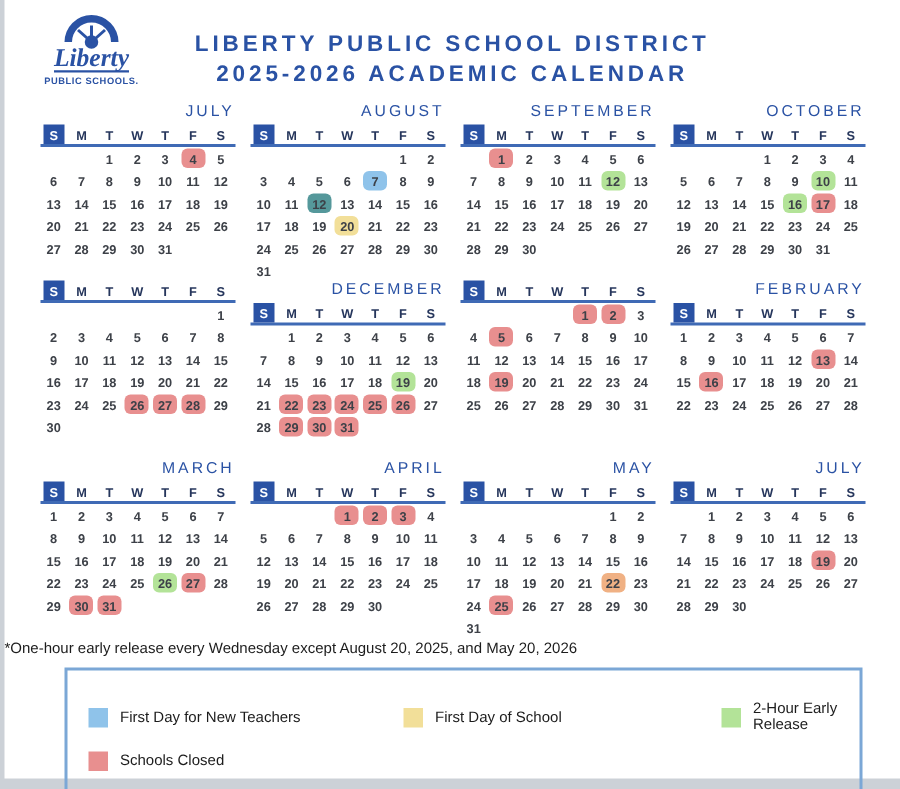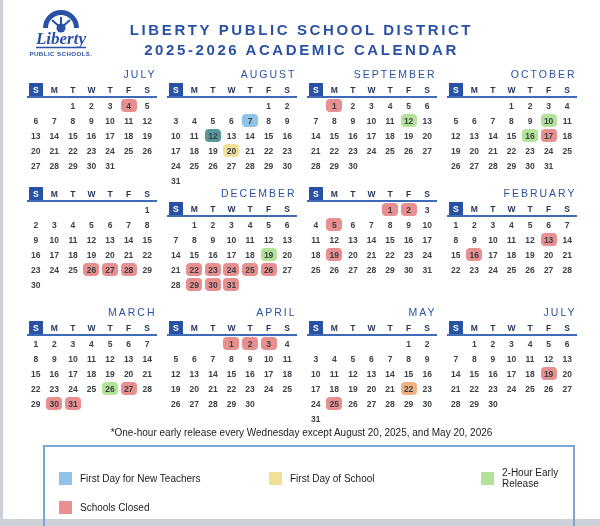--- a/index.html
+++ b/index.html
@@ -17,21 +17,21 @@
   .month { width:130px; }
   .month-title { text-align:right; color:#2a52a4; font-weight:400; font-size:10.5px; letter-spacing:2px; margin-bottom:3px; }
   .weekday-row { display:grid; grid-template-columns:repeat(7,1fr); border-bottom:2px solid #3f6ab5; padding-bottom:1px; height:15px; }
   .wd { display:flex; align-items:center; justify-content:center; font-weight:700; font-size:8.5px; color:#26365c; }
   .wd.sun { background:#2a52a4; color:#ffffff; width:14px; height:13px; justify-self:center; align-self:center; }
   .week-row { display:grid; grid-template-columns:repeat(7,1fr); height:15px; }
   .day { display:flex; align-items:center; justify-content:center; }
   .num { display:inline-flex; align-items:center; justify-content:center; min-width:16px; height:13px; font-weight:700; font-size:8.5px; color:#3d4148; border-radius:4px; }
 
   
-  .footnote { text-align:center; font-size:10px; color:#1c1c1c; margin-top:17px; }
+  .footnote { font-size:10px; color:#1c1c1c; margin-top:17px; }
 
   
   .legend { margin:7px 25px 0 40px; border:2px solid #7ba7d6; padding:20px 14px; display:grid; grid-template-columns:210px 212px auto; row-gap:12px; }
   .legend-item { display:flex; align-items:center; gap:8px; }
   .swatch { width:13px; height:13px; flex:0 0 13px; }
   .legend-label { font-size:10px; color:#1c1c1c; }
 </style>
 </head>
 <body>
 

